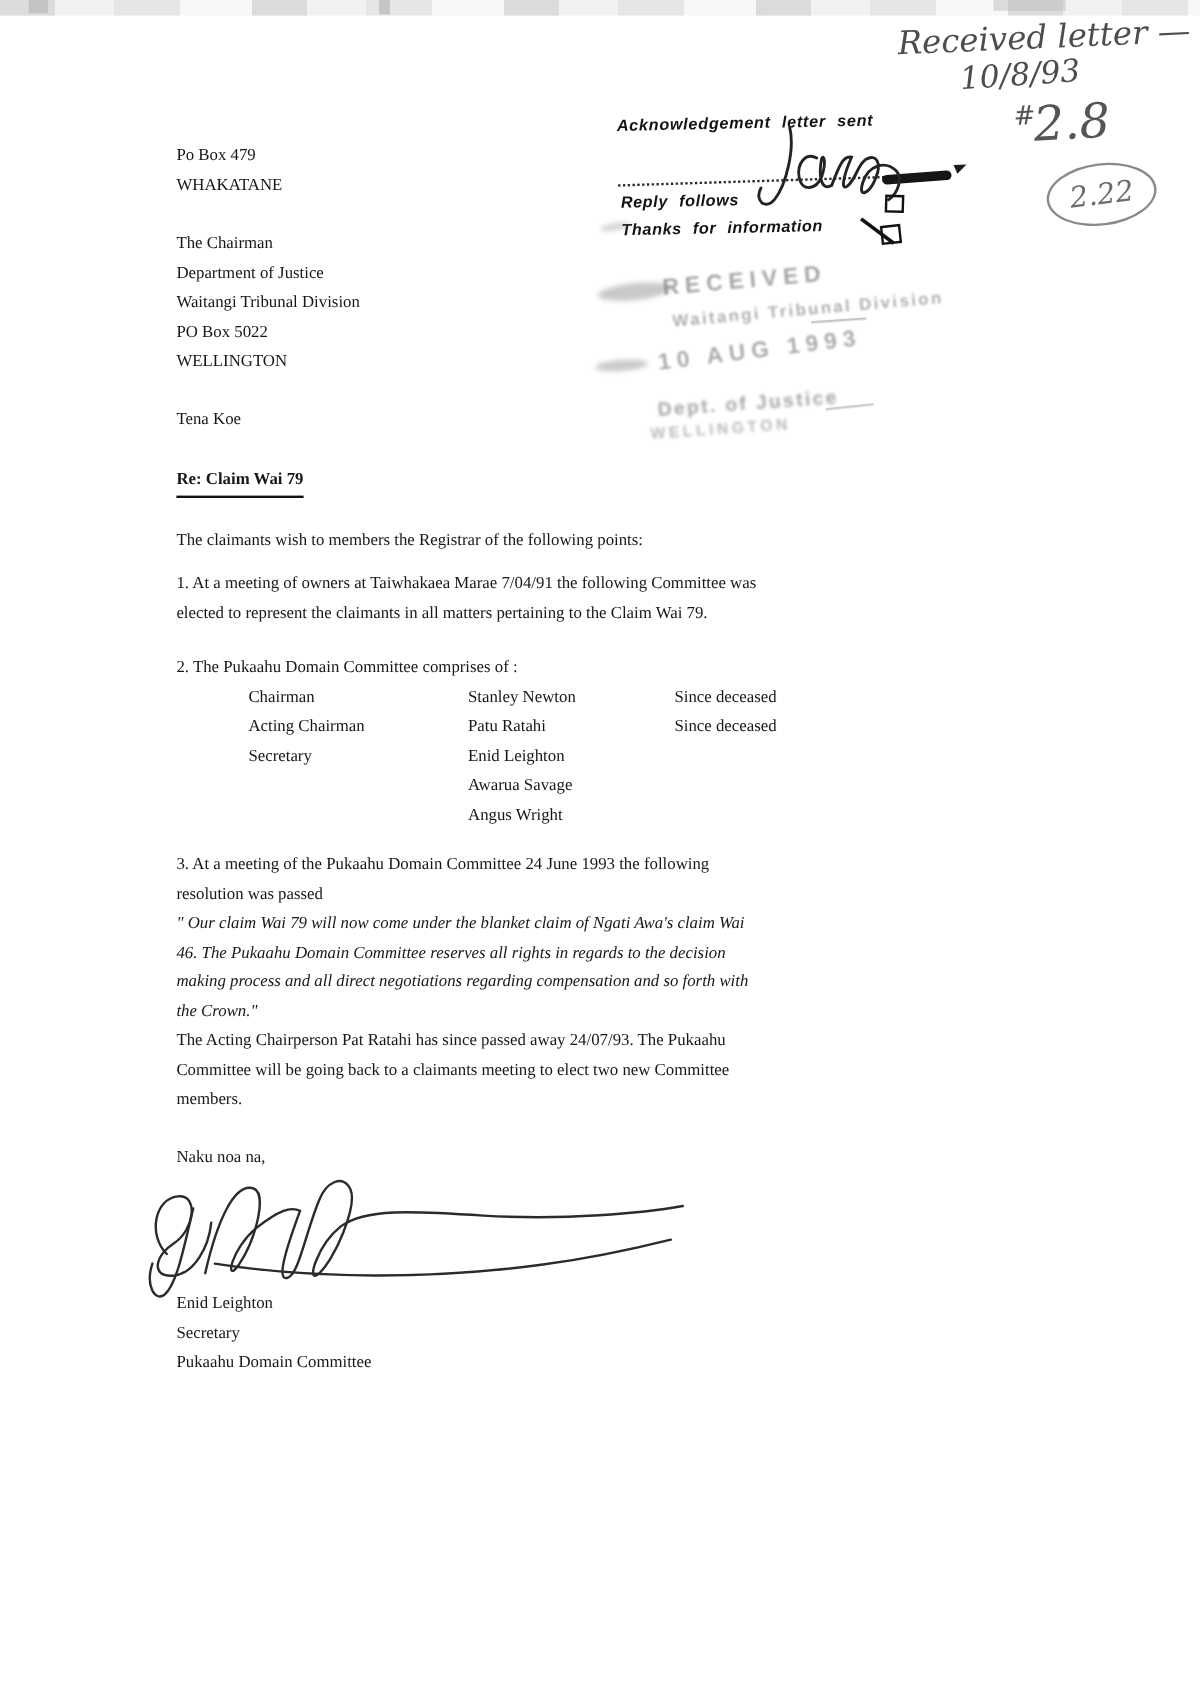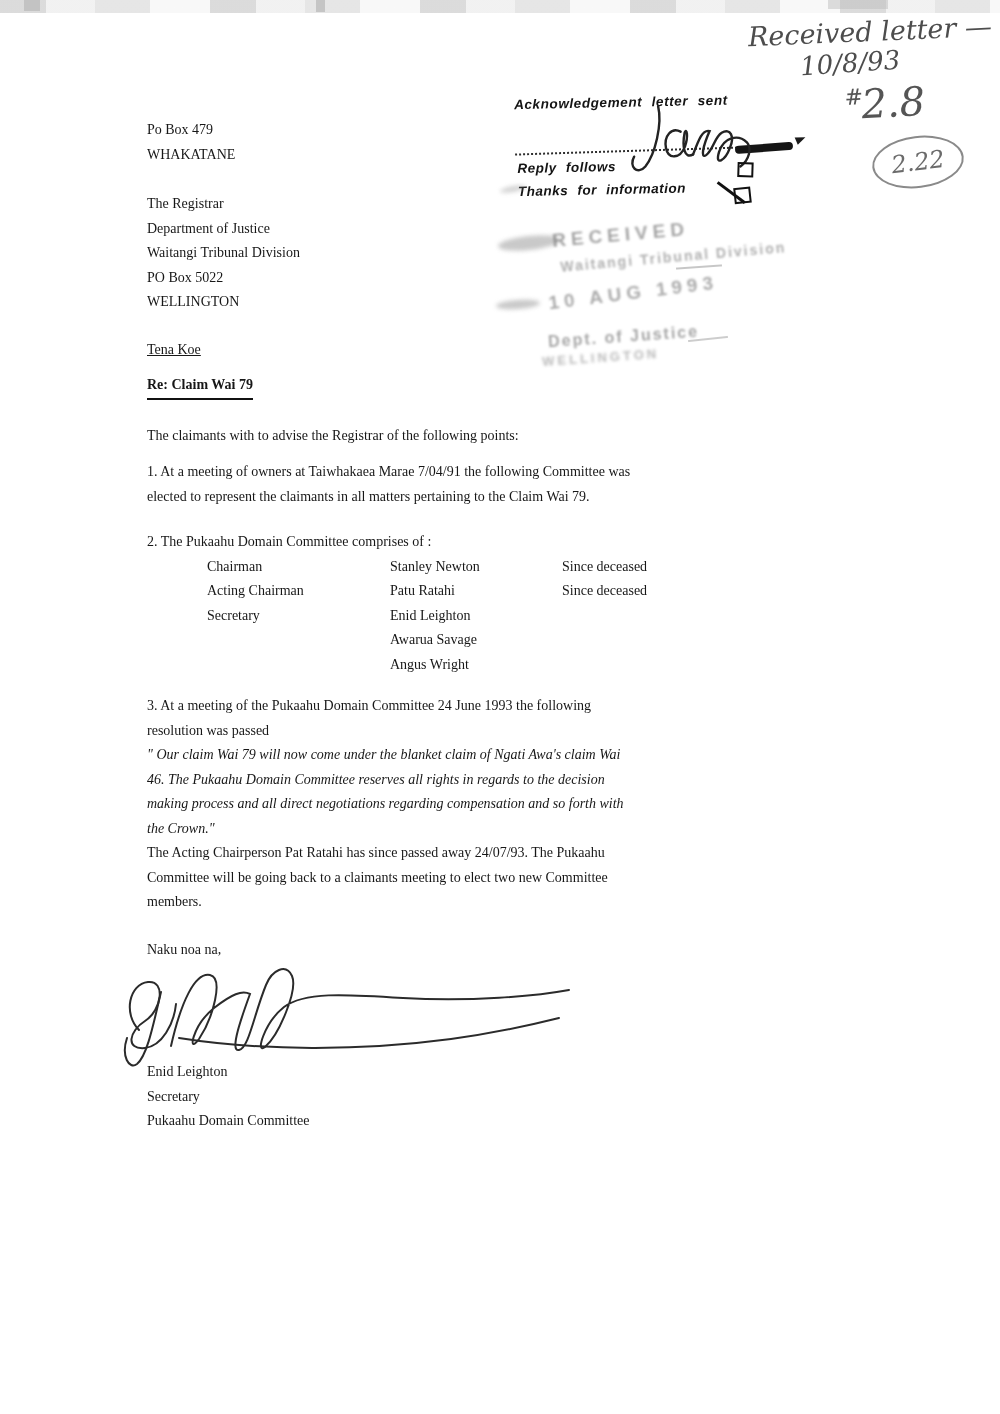--- a/index.html
+++ b/index.html
@@ -24,22 +24,22 @@
   }
   .edge-notch{position:absolute;background:#bdbdbd;opacity:.8;}
 
   
   .letter{
     position:absolute;left:147px;top:118px;width:730px;
     font-size:14px;line-height:24.5px;color:#171717;
   }
   .line{white-space:nowrap;}
   .blk-recipient{margin-top:25px;}
-  .blk-salutation{margin-top:23px;text-decoration:underline;}
-  .blk-subject{margin-top:11px;}
+  .blk-salutation{margin-top:23px;}
+  .blk-subject{margin-top:26px;}
   .subject{font-weight:bold;display:inline-block;border-bottom:2.4px solid #111;padding-bottom:0px;}
   .blk-intro{margin-top:24px;}
   .blk-point1{margin-top:12px;}
   .blk-point2{margin-top:21px;}
   .committee-row{display:flex;align-items:center;}
   .c-role{margin-left:60px;width:183px;}
   .c-name{width:172px;}
   .c-status{flex:1;}
   .blk-point3{margin-top:17px;}
   .quote{font-style:italic;}
@@ -166,37 +166,37 @@
   <div class="dash2"></div>
 
   <div class="letter">
 
     <div class="blk-sender">
       <div class="line">Po Box 479</div>
       <div class="line">WHAKATANE</div>
     </div>
 
     <div class="blk-recipient">
-      <div class="line">The Registrar</div>
+      <div class="line">The Chairman</div>
       <div class="line">Department of Justice</div>
       <div class="line">Waitangi Tribunal Division</div>
       <div class="line">PO Box 5022</div>
       <div class="line">WELLINGTON</div>
     </div>
 
     <div class="blk-salutation">
       <div class="line">Tena Koe</div>
     </div>
 
     <div class="blk-subject">
       <span class="subject">Re: Claim Wai 79</span>
     </div>
 
     <div class="blk-intro">
-      <div class="line">The claimants with to advise the Registrar of the following points:</div>
+      <div class="line">The claimants wish to members the Registrar of the following points:</div>
     </div>
 
     <div class="blk-point1">
       <div class="line">1. At a meeting of owners at Taiwhakaea Marae 7/04/91 the following Committee was</div>
       <div class="line">elected to represent the claimants in all matters pertaining to the Claim Wai 79.</div>
     </div>
 
     <div class="blk-point2">
       <div class="line">2. The Pukaahu Domain Committee comprises of :</div>
       <div class="committee-row">

